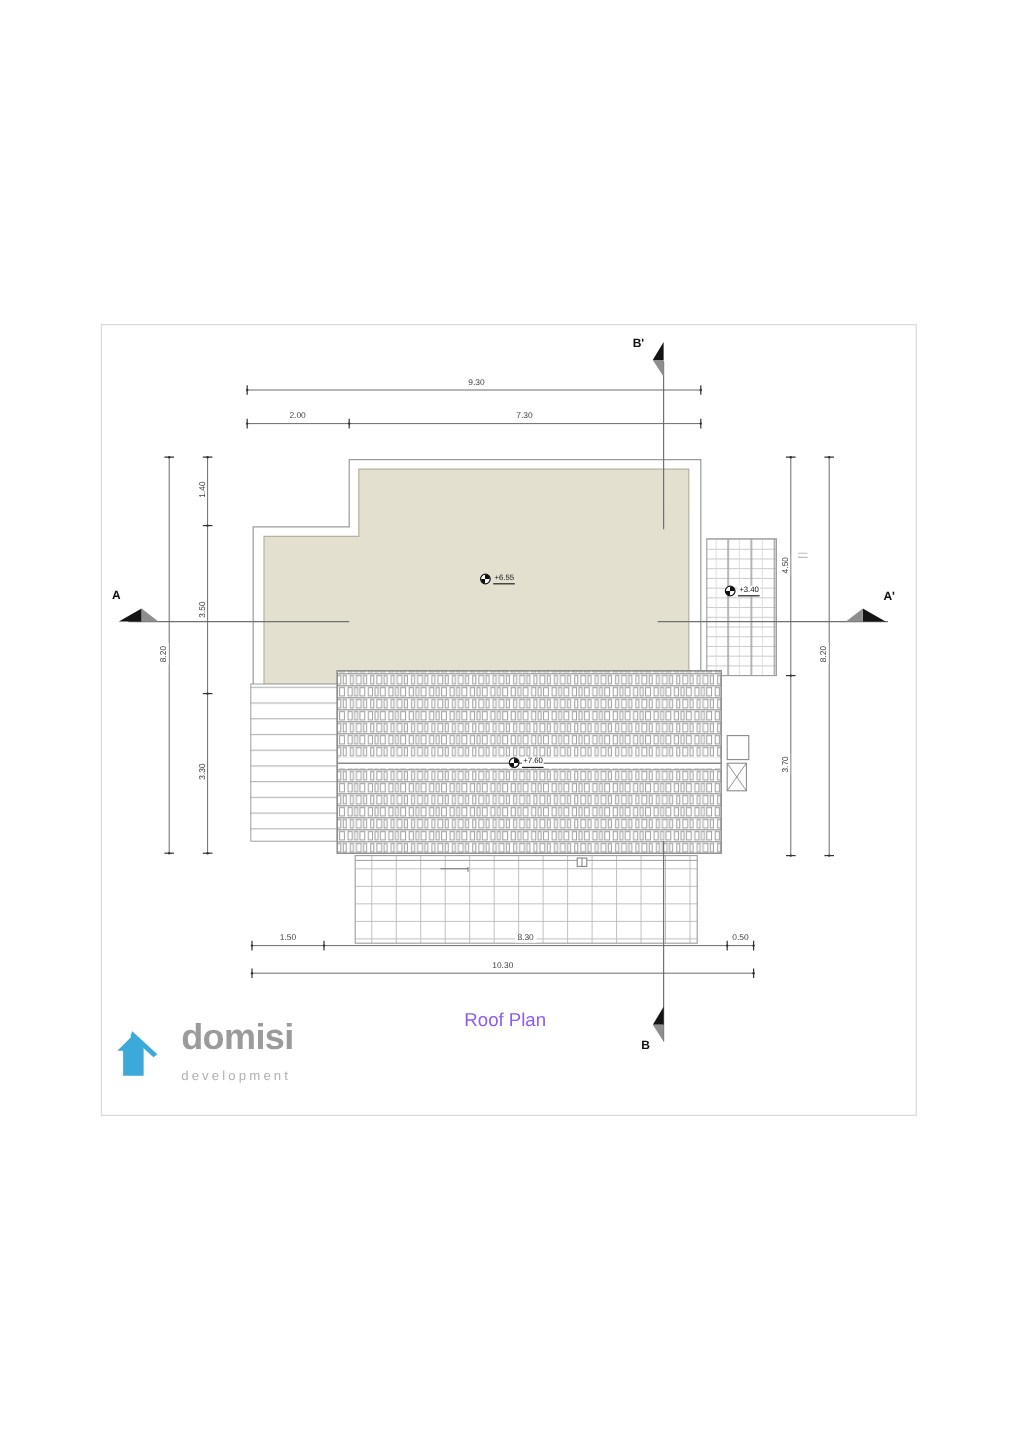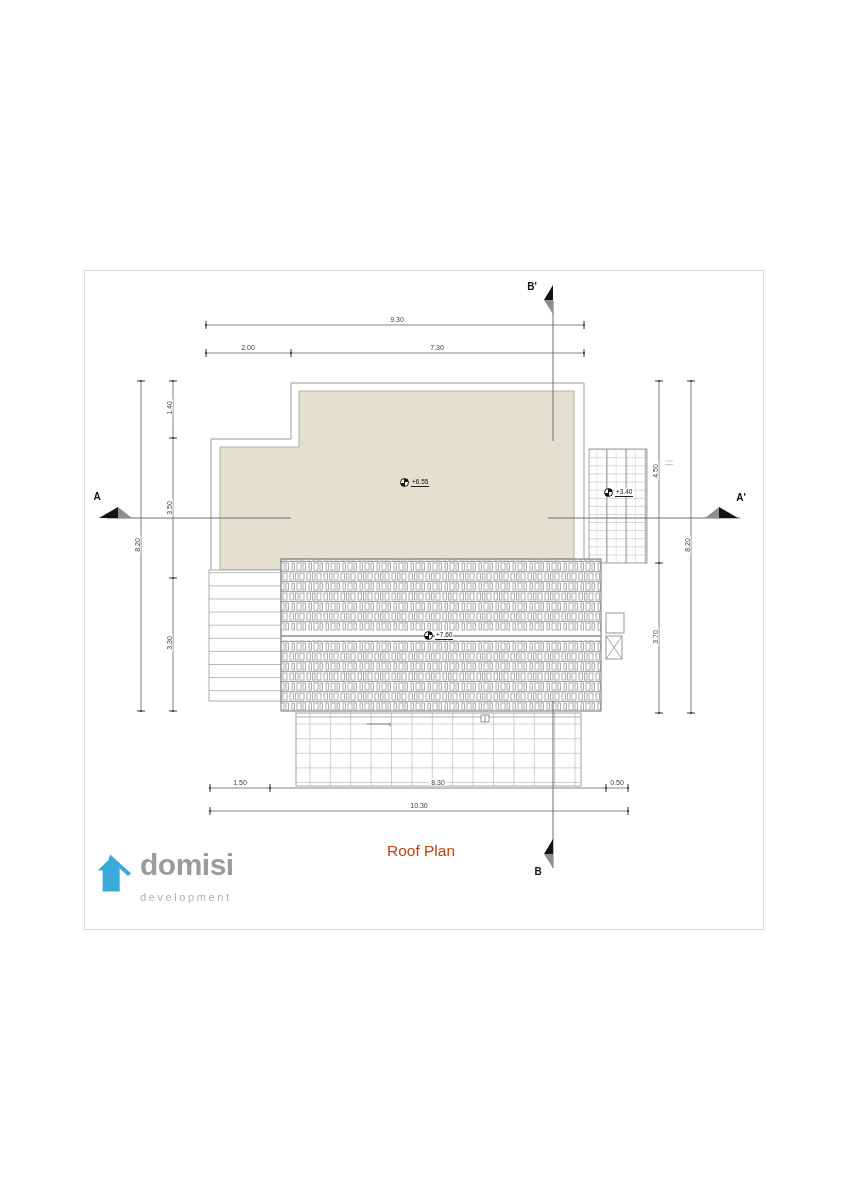--- a/index.html
+++ b/index.html
@@ -27,23 +27,23 @@
     width:7px;height:7px;border-radius:50%;border:1px solid #111;flex:none;
     background:conic-gradient(#111 0 25%, #fff 0 50%, #111 0 75%, #fff 0);
   }
   .lvl-txt{
     font-size:6.5px;color:#111;border-bottom:1px solid #222;
     line-height:1.2;padding:0 1px;background:#fff;white-space:nowrap;
   }
   .lvl-txt.nobg{background:transparent;}
   .title{
     position:absolute;transform:translate(-50%,-50%);
-    font-size:15.5px;color:#c2410c;white-space:nowrap;
-  }
-  .logo{position:absolute;left:10px;top:581px;display:flex;align-items:flex-start;gap:7px;}
+    font-size:15.5px;color:#8b5cf6;white-space:nowrap;
+  }
+  .logo{position:absolute;left:10px;top:581px;display:flex;align-items:center;gap:18px;}
   .logo-txt{display:block;}
   .logo-name{
     display:block;font-size:30px;font-weight:bold;color:#9b9b9b;
     line-height:0.85;letter-spacing:-0.5px;
   }
   .logo-tag{
     display:block;font-size:11px;color:#b1b1b1;letter-spacing:2.6px;margin-top:13px;
   }
 </style>
 </head>

